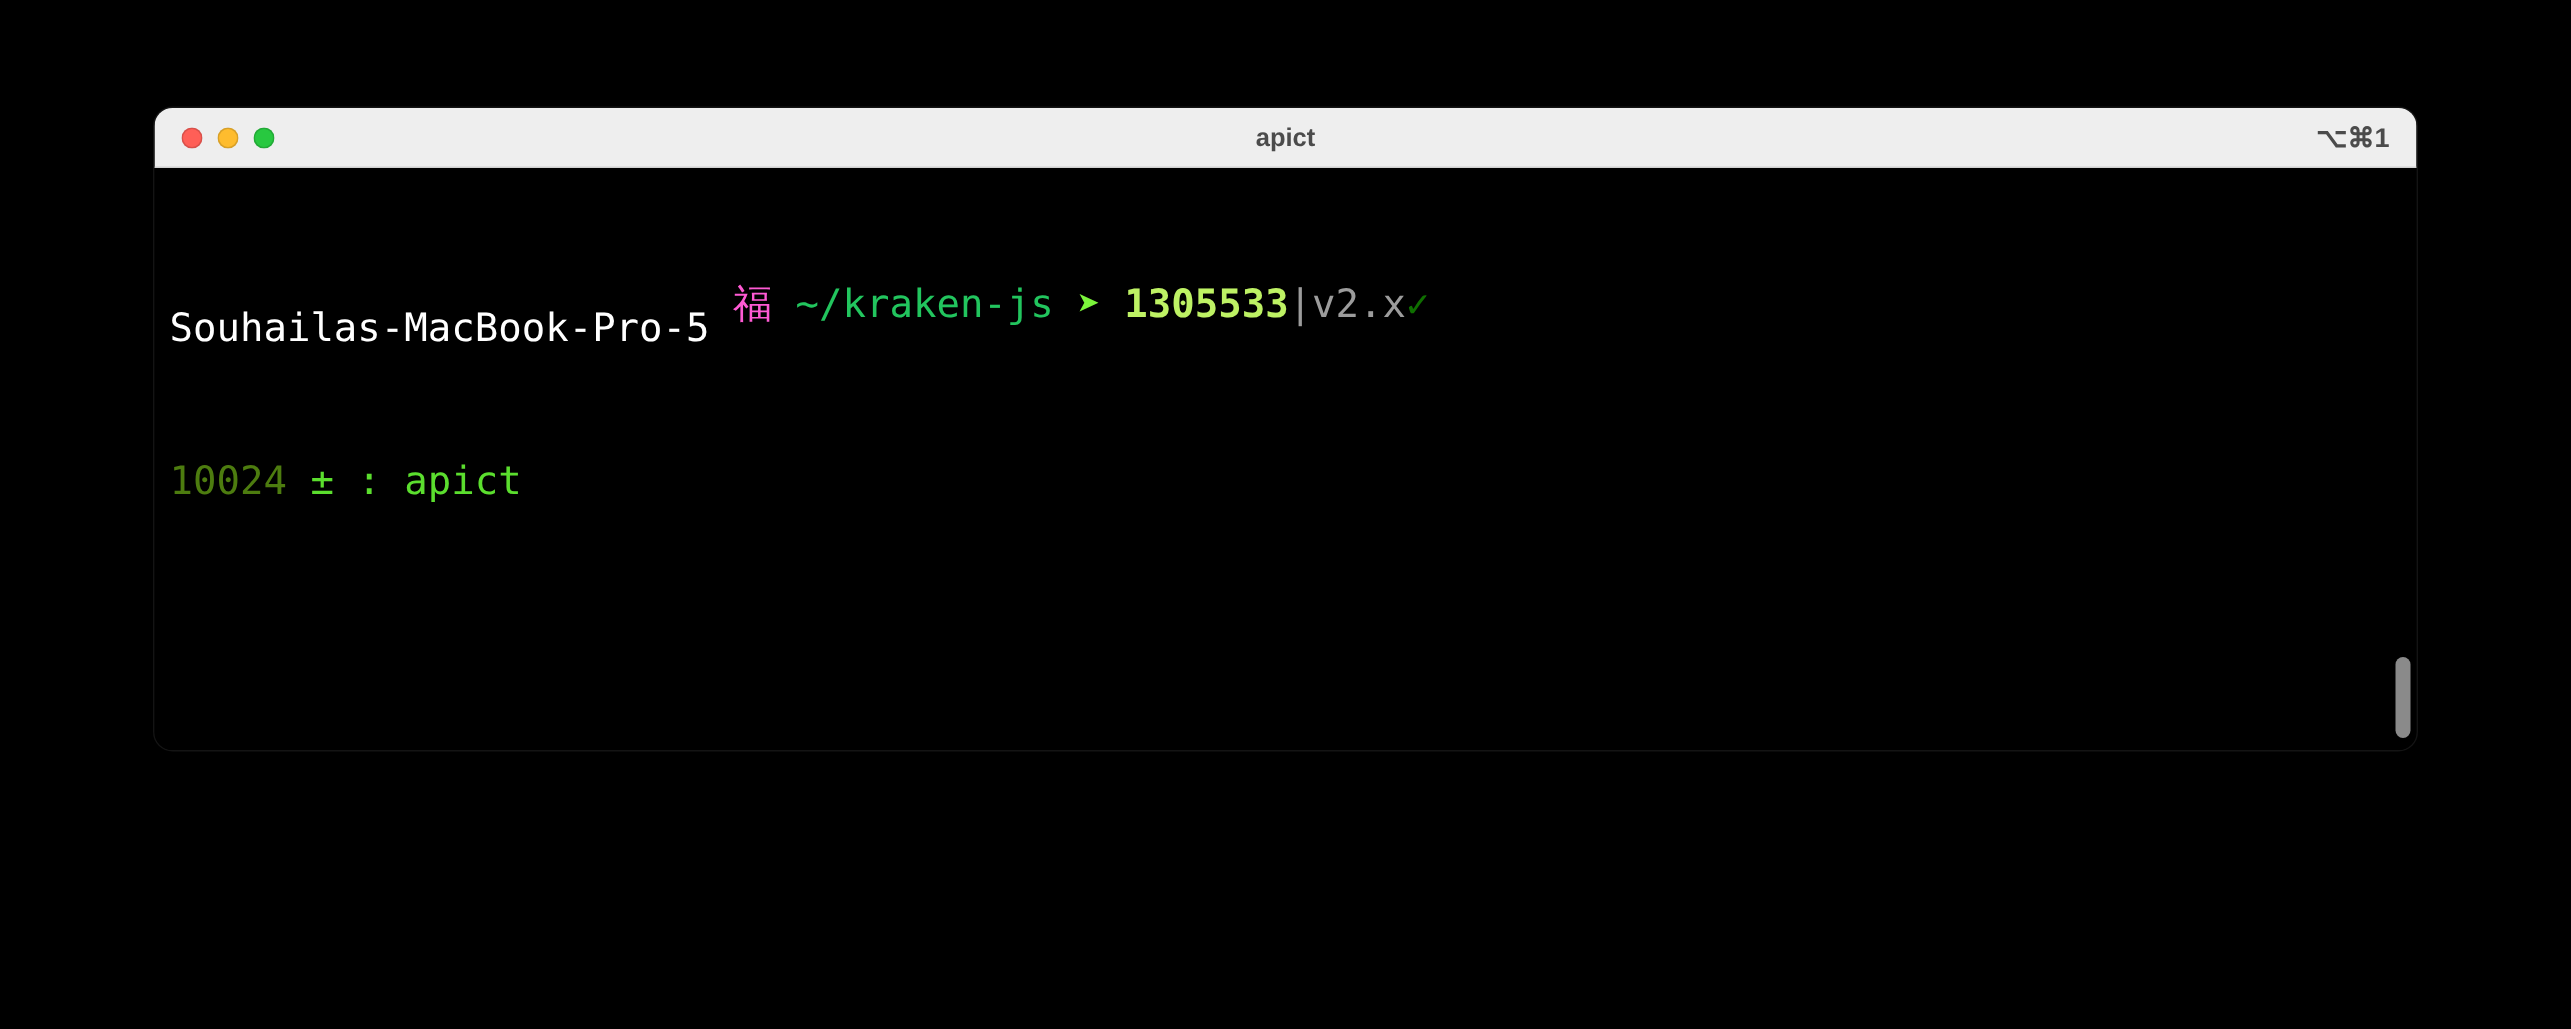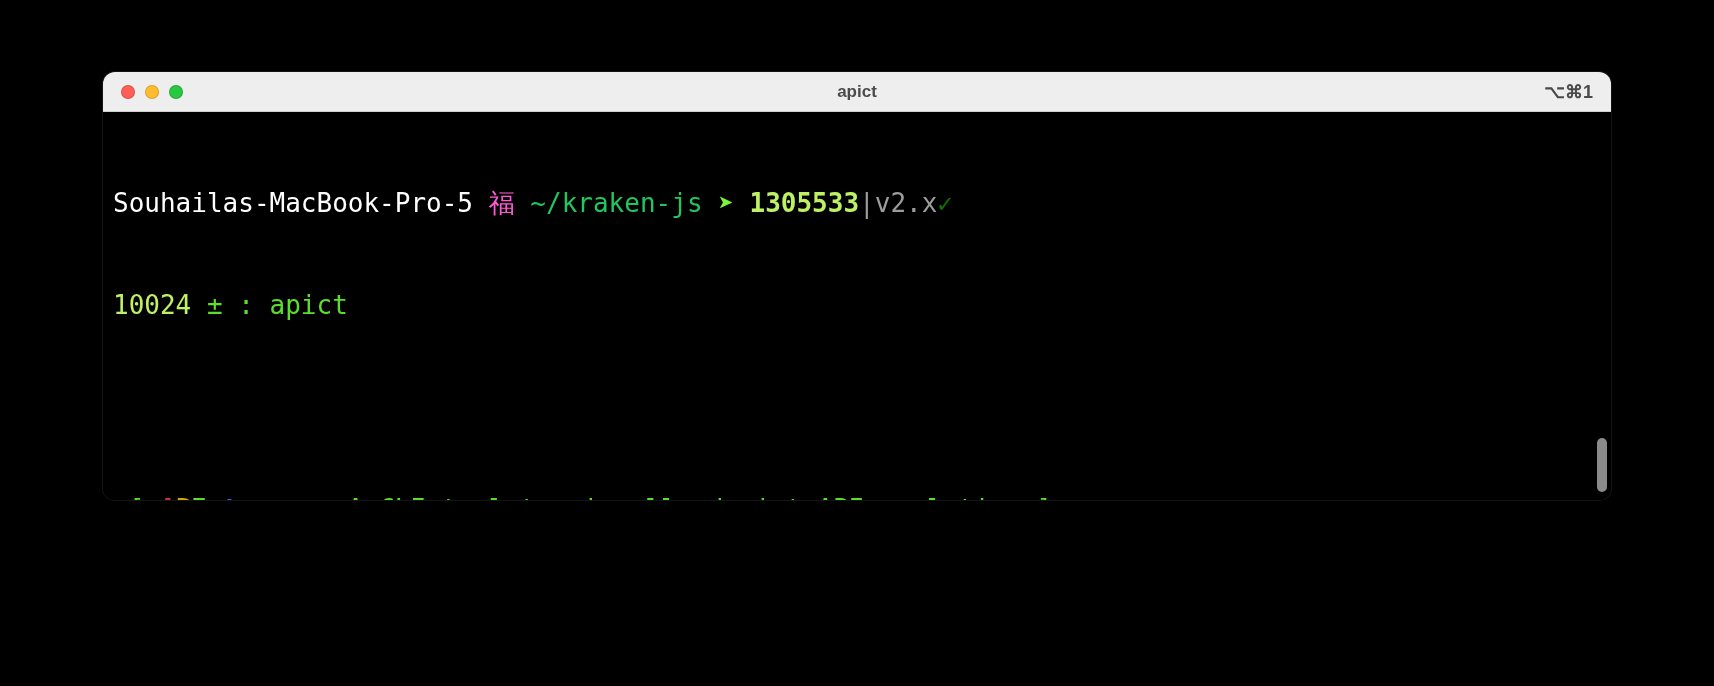--- a/index.html
+++ b/index.html
@@ -74,23 +74,23 @@
       position: absolute;
       right: 4px;
       bottom: 8px;
       width: 10px;
       height: 54px;
       border-radius: 5px;
       background: #8a8a8a;
     }
     .row { display: flex; flex-wrap: nowrap; }
     .grow { flex: 1; }
-    .white  { color: #ffffff; }
+    .white  { color: #ffffff; margin-top: 16px; }
     .green  { color: #5bde2e; }
-    .red    { color: #bef264; }
+    .red    { color: #4d7c0f; }
     .dark   { color: #0f6f00; }
     .yellowb{ color: #bef264; font-weight: 700; }
     .grey   { color: #9c9c9c; }
     .cyan   { color: #22c55e; }
     .pink   { color: #ff5ad4; }
     .lime   { color: #7bf53b; }
     .rainbow-a { color: #d12f2f; font-weight: 700; }
     .rainbow-p { color: #d4a800; font-weight: 700; }
     .rainbow-i { color: #5bde2e; font-weight: 700; }
     .rainbow-c { color: #00d5d8; font-weight: 700; }

